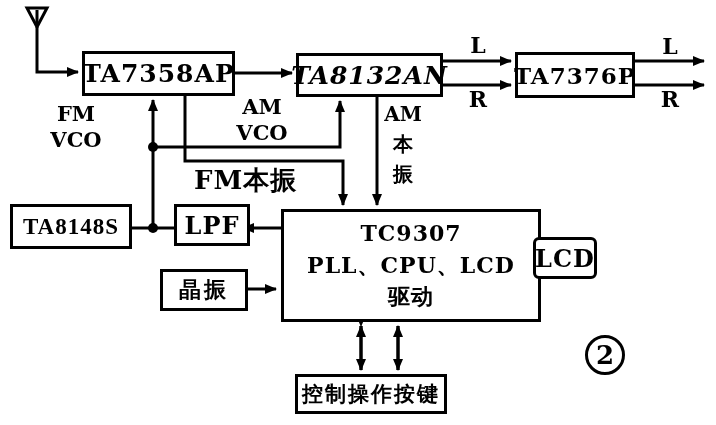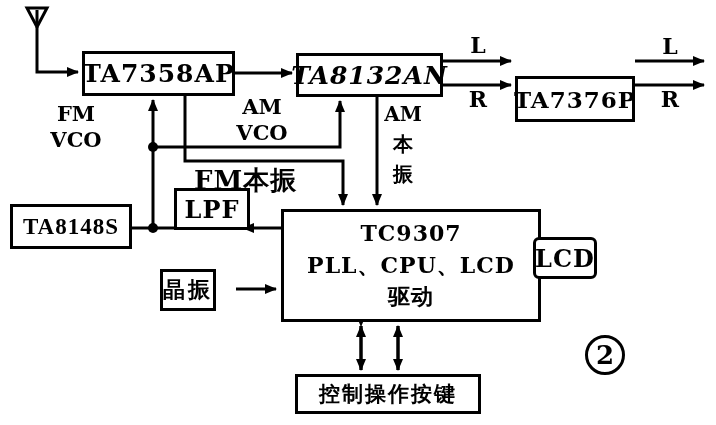--- a/index.html
+++ b/index.html
@@ -28,27 +28,27 @@
   .lbl {
     position: absolute;
     font-weight: bold;
     text-align: center;
     line-height: 1.25;
     white-space: nowrap;
   }
   .vstack { display: flex; flex-direction: column; align-items: center; }
   #blk-ta7358ap { left: 82px;  top: 51px;  width: 153px; height: 45px; font-size: 25px; }
   #blk-ta8132an { left: 296px; top: 53px;  width: 147px; height: 44px; font-size: 25px; font-style: italic; }
-  #blk-ta7376p  { left: 515px; top: 52px;  width: 120px; height: 46px; font-size: 23px; margin-top: 24px; }
+  #blk-ta7376p  { left: 515px; top: 52px;  width: 120px; height: 46px; font-size: 23px; }
   #blk-ta8148s  { left: 10px;  top: 204px; width: 122px; height: 45px; font-size: 23px; font-family: Liberation Serif, serif; }
-  #blk-lpf      { left: 174px; top: 188px; width: 76px;  height: 42px; font-size: 24px; }
-  #blk-crystal  { left: 160px; top: 269px; width: 56px;  height: 42px; font-size: 22px; letter-spacing: 3px; }
+  #blk-lpf      { left: 174px; top: 204px; width: 76px;  height: 42px; font-size: 24px; }
+  #blk-crystal  { left: 160px; top: 269px; width: 88px;  height: 42px; font-size: 22px; letter-spacing: 3px; }
   #blk-tc9307   { left: 281px; top: 209px; width: 260px; height: 113px; font-size: 22px; line-height: 1.45; }
   #blk-lcd      { left: 533px; top: 237px; width: 64px;  height: 42px; font-size: 24px; border-radius: 6px; }
-  #blk-keys     { left: 295px; top: 374px; width: 186px; height: 40px; font-size: 21px; letter-spacing: 2px; }
+  #blk-keys     { left: 295px; top: 374px; width: 152px; height: 40px; font-size: 21px; letter-spacing: 2px; }
   #lbl-fm-vco   { left: 36px;  top: 101px; width: 80px; font-size: 21px; }
   #lbl-am-vco   { left: 222px; top: 94px;  width: 80px; font-size: 21px; }
   #lbl-fm-lo    { left: 194px; top: 164px; width: 96px; font-size: 26px; letter-spacing: 1px; text-align: right; }
   #lbl-am-lo    { left: 380px; top: 99px;  width: 46px; font-size: 20px; line-height: 1.5; }
   .lr { font-size: 22px; width: 24px; }
   #lbl-l-in  { left: 466px; top: 32px; }
   #lbl-r-in  { left: 466px; top: 86px; }
   #lbl-l-out { left: 658px; top: 33px; }
   #lbl-r-out { left: 658px; top: 86px; }
   #fig-num {

